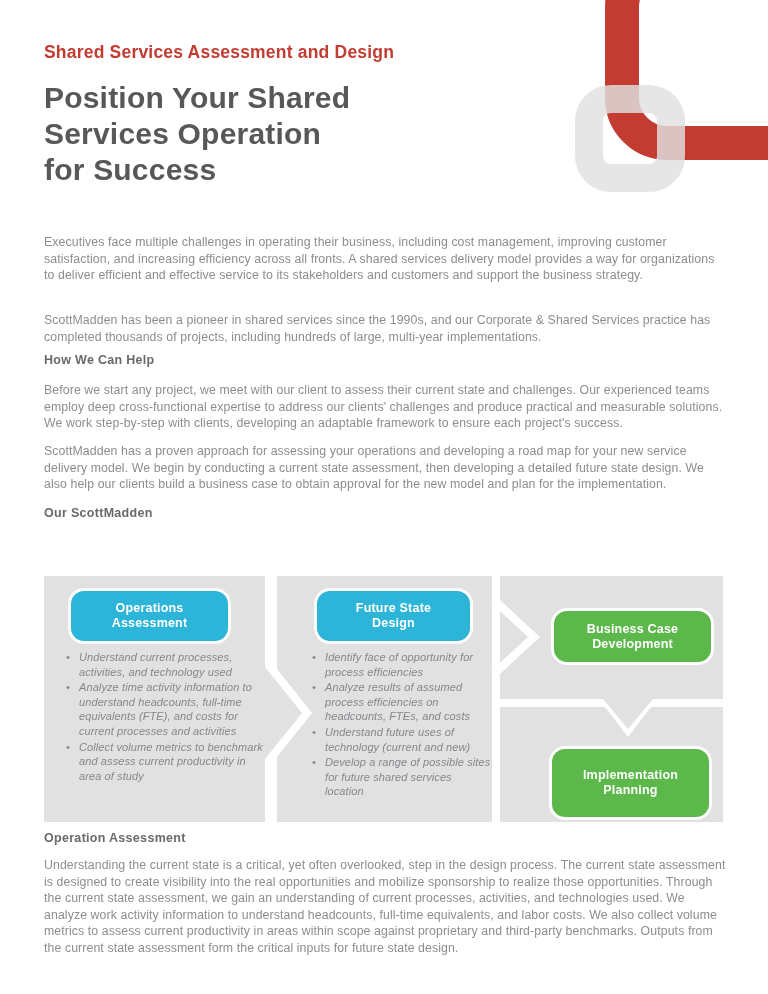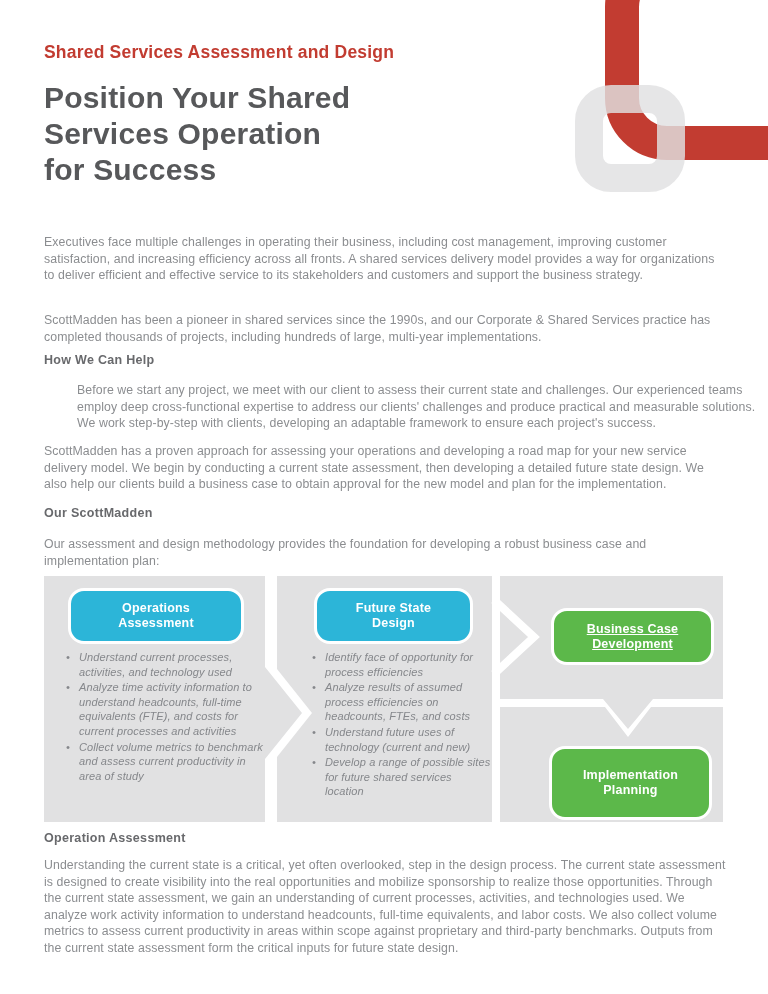--- a/index.html
+++ b/index.html
@@ -30,39 +30,39 @@
   .para {
     position:absolute; left:44px; width:684px;
     font-size:12.3px; line-height:16.5px; color:#8b8d90; letter-spacing:0.1px;
   }
   .subhead {
     position:absolute; left:44px;
     font-size:12.5px; font-weight:700; color:#68696c; letter-spacing:0.3px;
   }
   .p1 { top:234px; }  .p2 { top:312px; }
   .h-help { top:353px; }
-  .p3 { top:382px;margin-left:33px; }  .p4 { top:443px; }
+  .p3 { top:382px; }  .p4 { top:443px; }
   .h-method { top:506px; }
   .p5 { top:536px; }
   .h-opassess { top:831px; }
   .p6 { top:857px; }
   
   .diagram { position:absolute; left:44px; top:576px; width:680px; height:246px; }
   .diagram svg { position:absolute; left:0; top:0; }
   .btn {
     position:absolute; display:flex; align-items:center; justify-content:center;
     text-align:center; color:#ffffff; font-weight:700; font-size:12.5px;
     line-height:15px; letter-spacing:0.2px; border:3px solid #ffffff;
     border-radius:16px; white-space:pre-line;
   }
   .btn-teal  { background:#2cb5d8; }
   .btn-green { background:#5cb84a; }
-  .btn-ops   { left:24px;  top:12px;  width:176px; height:56px; }
+  .btn-ops   { left:24px;  top:12px;  width:163px; height:56px; }
   .btn-fsd   { left:270px; top:12px;  width:159px; height:56px; }
-  .btn-bcd   { left:507px; top:32px;  width:163px; height:57px;text-decoration:underline; }
+  .btn-bcd   { left:507px; top:32px;  width:163px; height:57px; }
   .btn-imp   { left:505px; top:170px; width:163px; height:74px; }
   .dlist {
     position:absolute; list-style:none;
     font-size:11px; line-height:14.6px; color:#85878b; letter-spacing:0.1px;font-style:italic;
   }
   .dlist-1 { left:22px;  top:74px; width:202px; }
   .dlist-2 { left:268px; top:74px; width:180px; }
   .dlist li { position:relative; padding-left:13px; margin-bottom:1px; }
   .dlist li::before { content:"\2022"; position:absolute; left:0; top:0; }
 </style>
@@ -80,21 +80,20 @@
 for Success</div>
 
   <p class="para p1">Executives face multiple challenges in operating their business, including cost management, improving customer satisfaction, and increasing efficiency across all fronts. A shared services delivery model provides a way for organizations to deliver efficient and effective service to its stakeholders and customers and support the business strategy.</p>
   <p class="para p2">ScottMadden has been a pioneer in shared services since the 1990s, and our Corporate &amp; Shared Services practice has completed thousands of projects, including hundreds of large, multi-year implementations.</p>
 
   <div class="subhead h-help">How We Can Help</div>
   <p class="para p3">Before we start any project, we meet with our client to assess their current state and challenges. Our experienced teams employ deep cross-functional expertise to address our clients' challenges and produce practical and measurable solutions. We work step-by-step with clients, developing an adaptable framework to ensure each project's success.</p>
   <p class="para p4">ScottMadden has a proven approach for assessing your operations and developing a road map for your new service delivery model. We begin by conducting a current state assessment, then developing a detailed future state design. We also help our clients build a business case to obtain approval for the new model and plan for the implementation.</p>
 
   <div class="subhead h-method">Our ScottMadden</div>
-  <p class="para p5">Our assessment and design methodology provides the foundation for developing a robust business case and implementation plan:</p>
 
   <div class="diagram">
     <svg width="680" height="246" viewBox="0 0 680 246">
 
       <path d="M0,0 H221 V91 L258,137 L221,183 V246 H0 Z" fill="#e1e1e2"></path>
 
       <path d="M233,0 H448 V246 H233 V181 L268,137 L233,93 Z" fill="#e1e1e2"></path>
 
       <path d="M456,0 H679 V123 H609 L584,153 L559,123 H456 Z" fill="#e1e1e2"></path>
 

